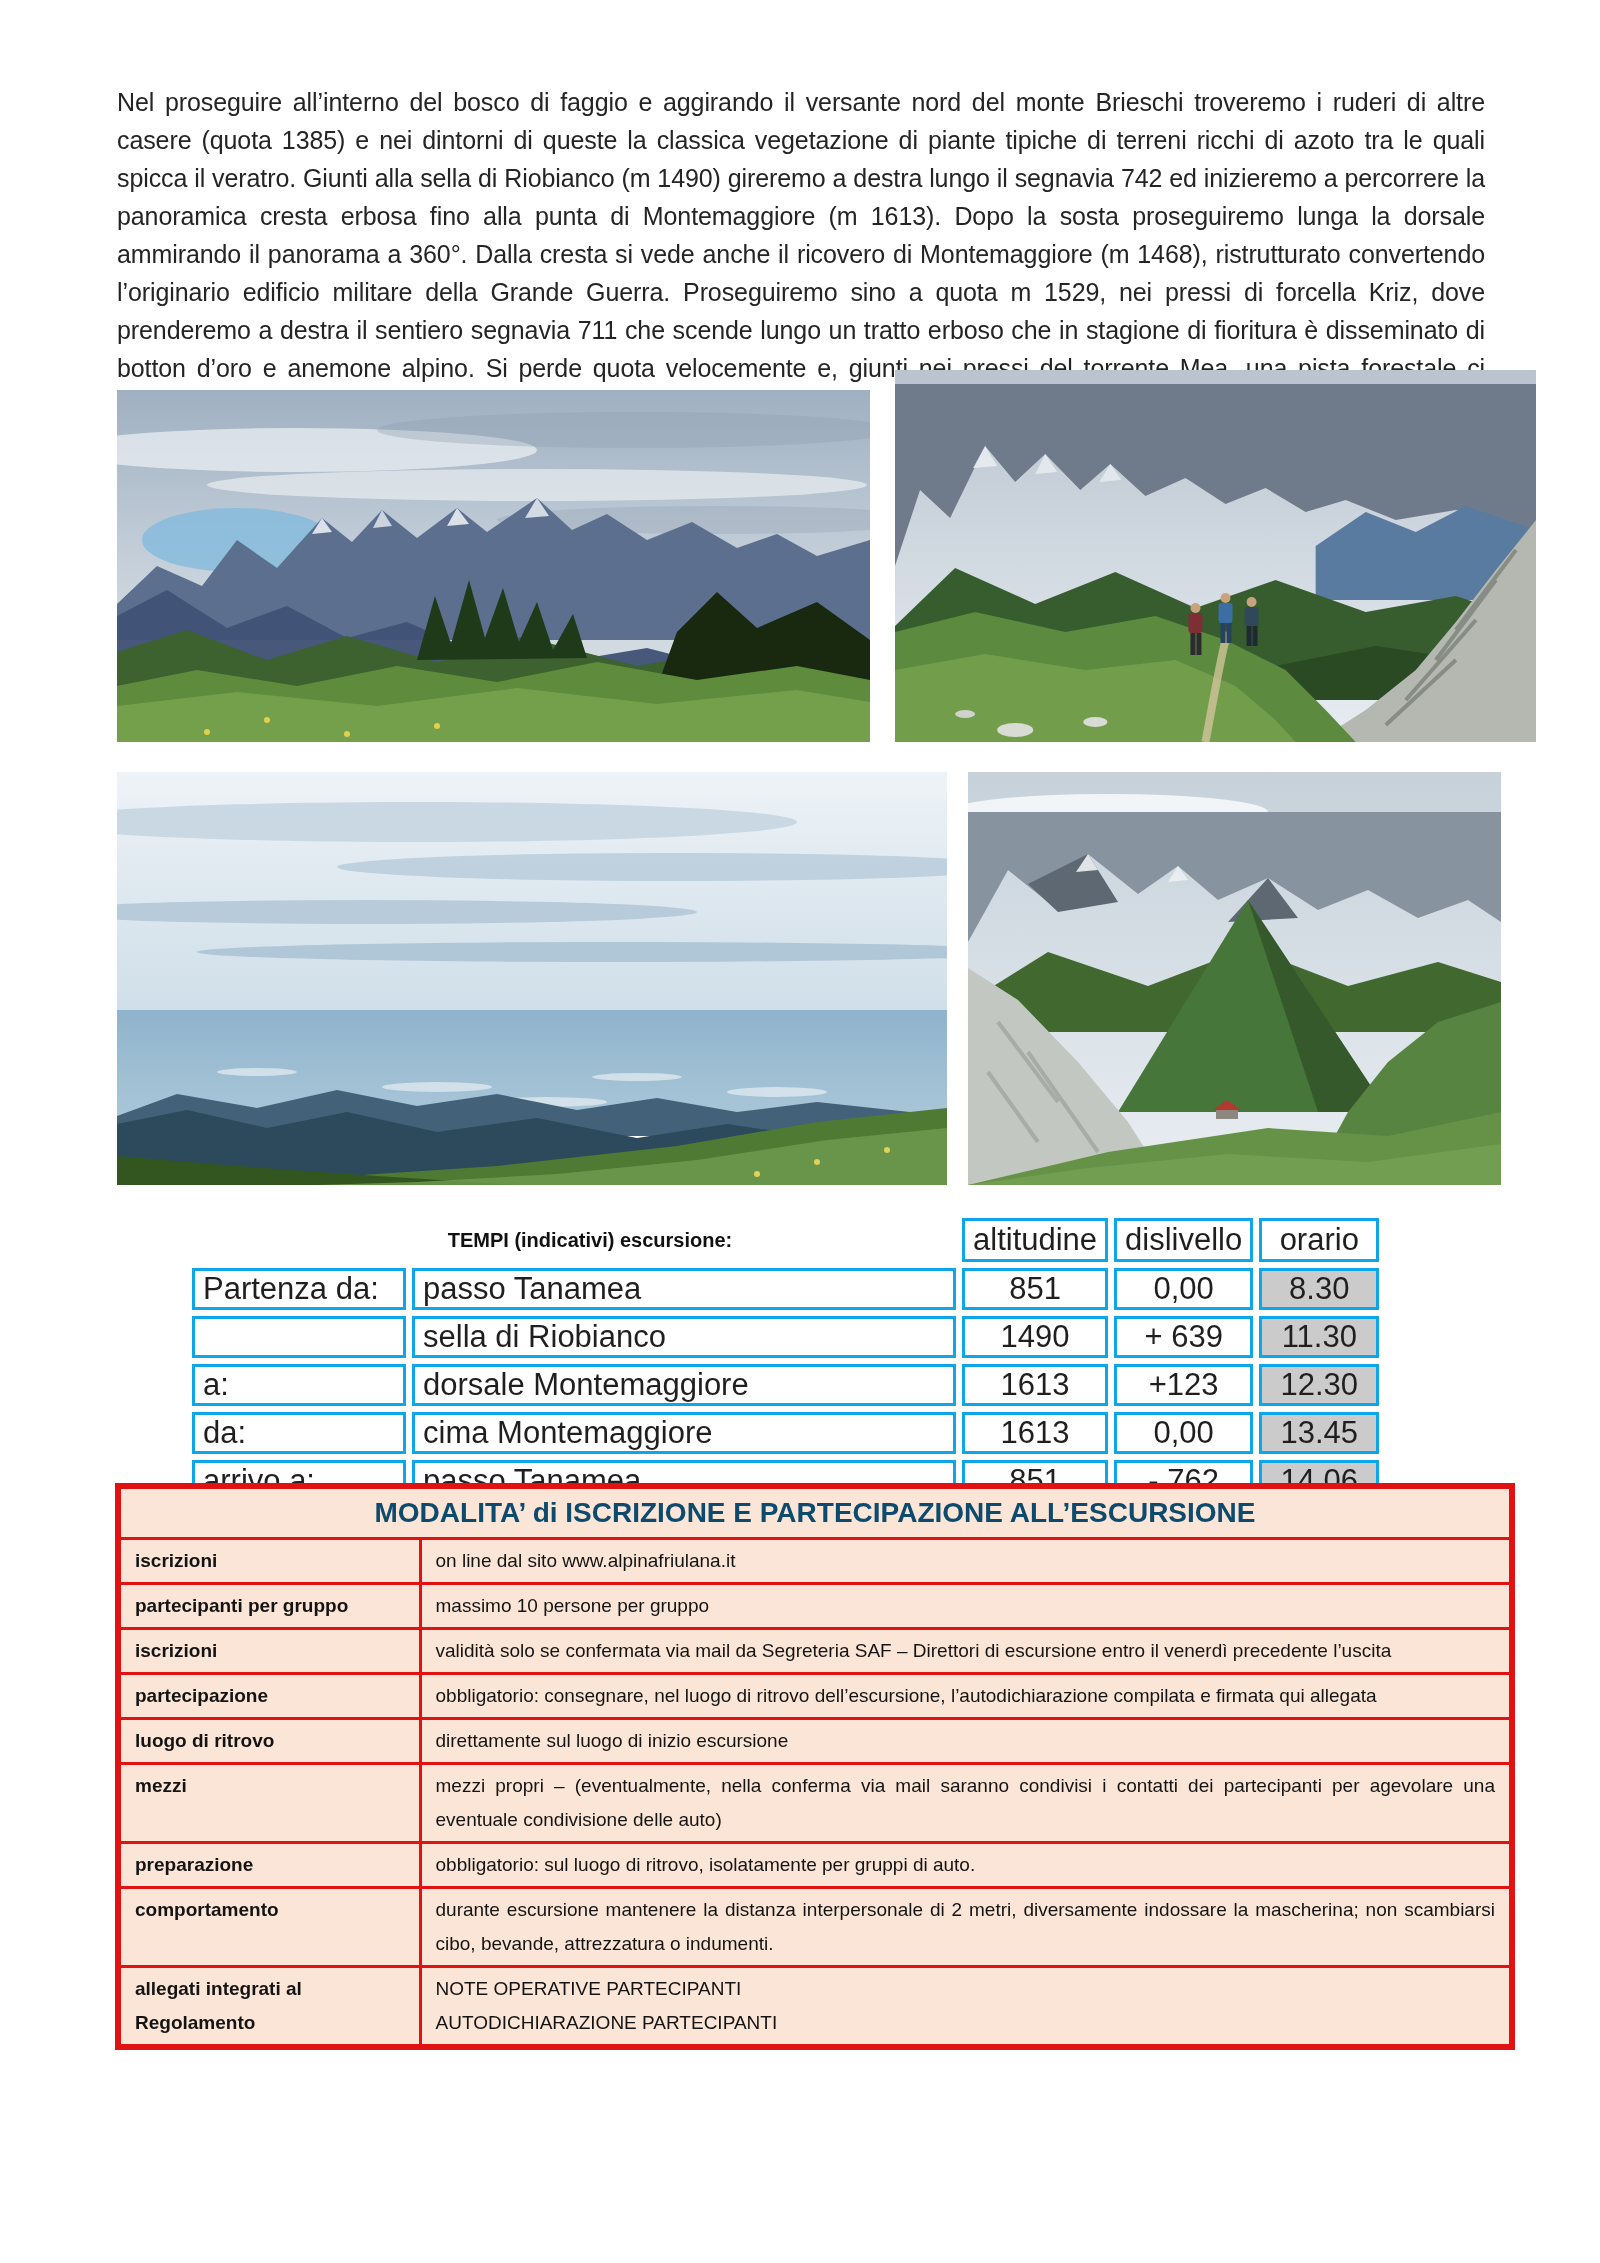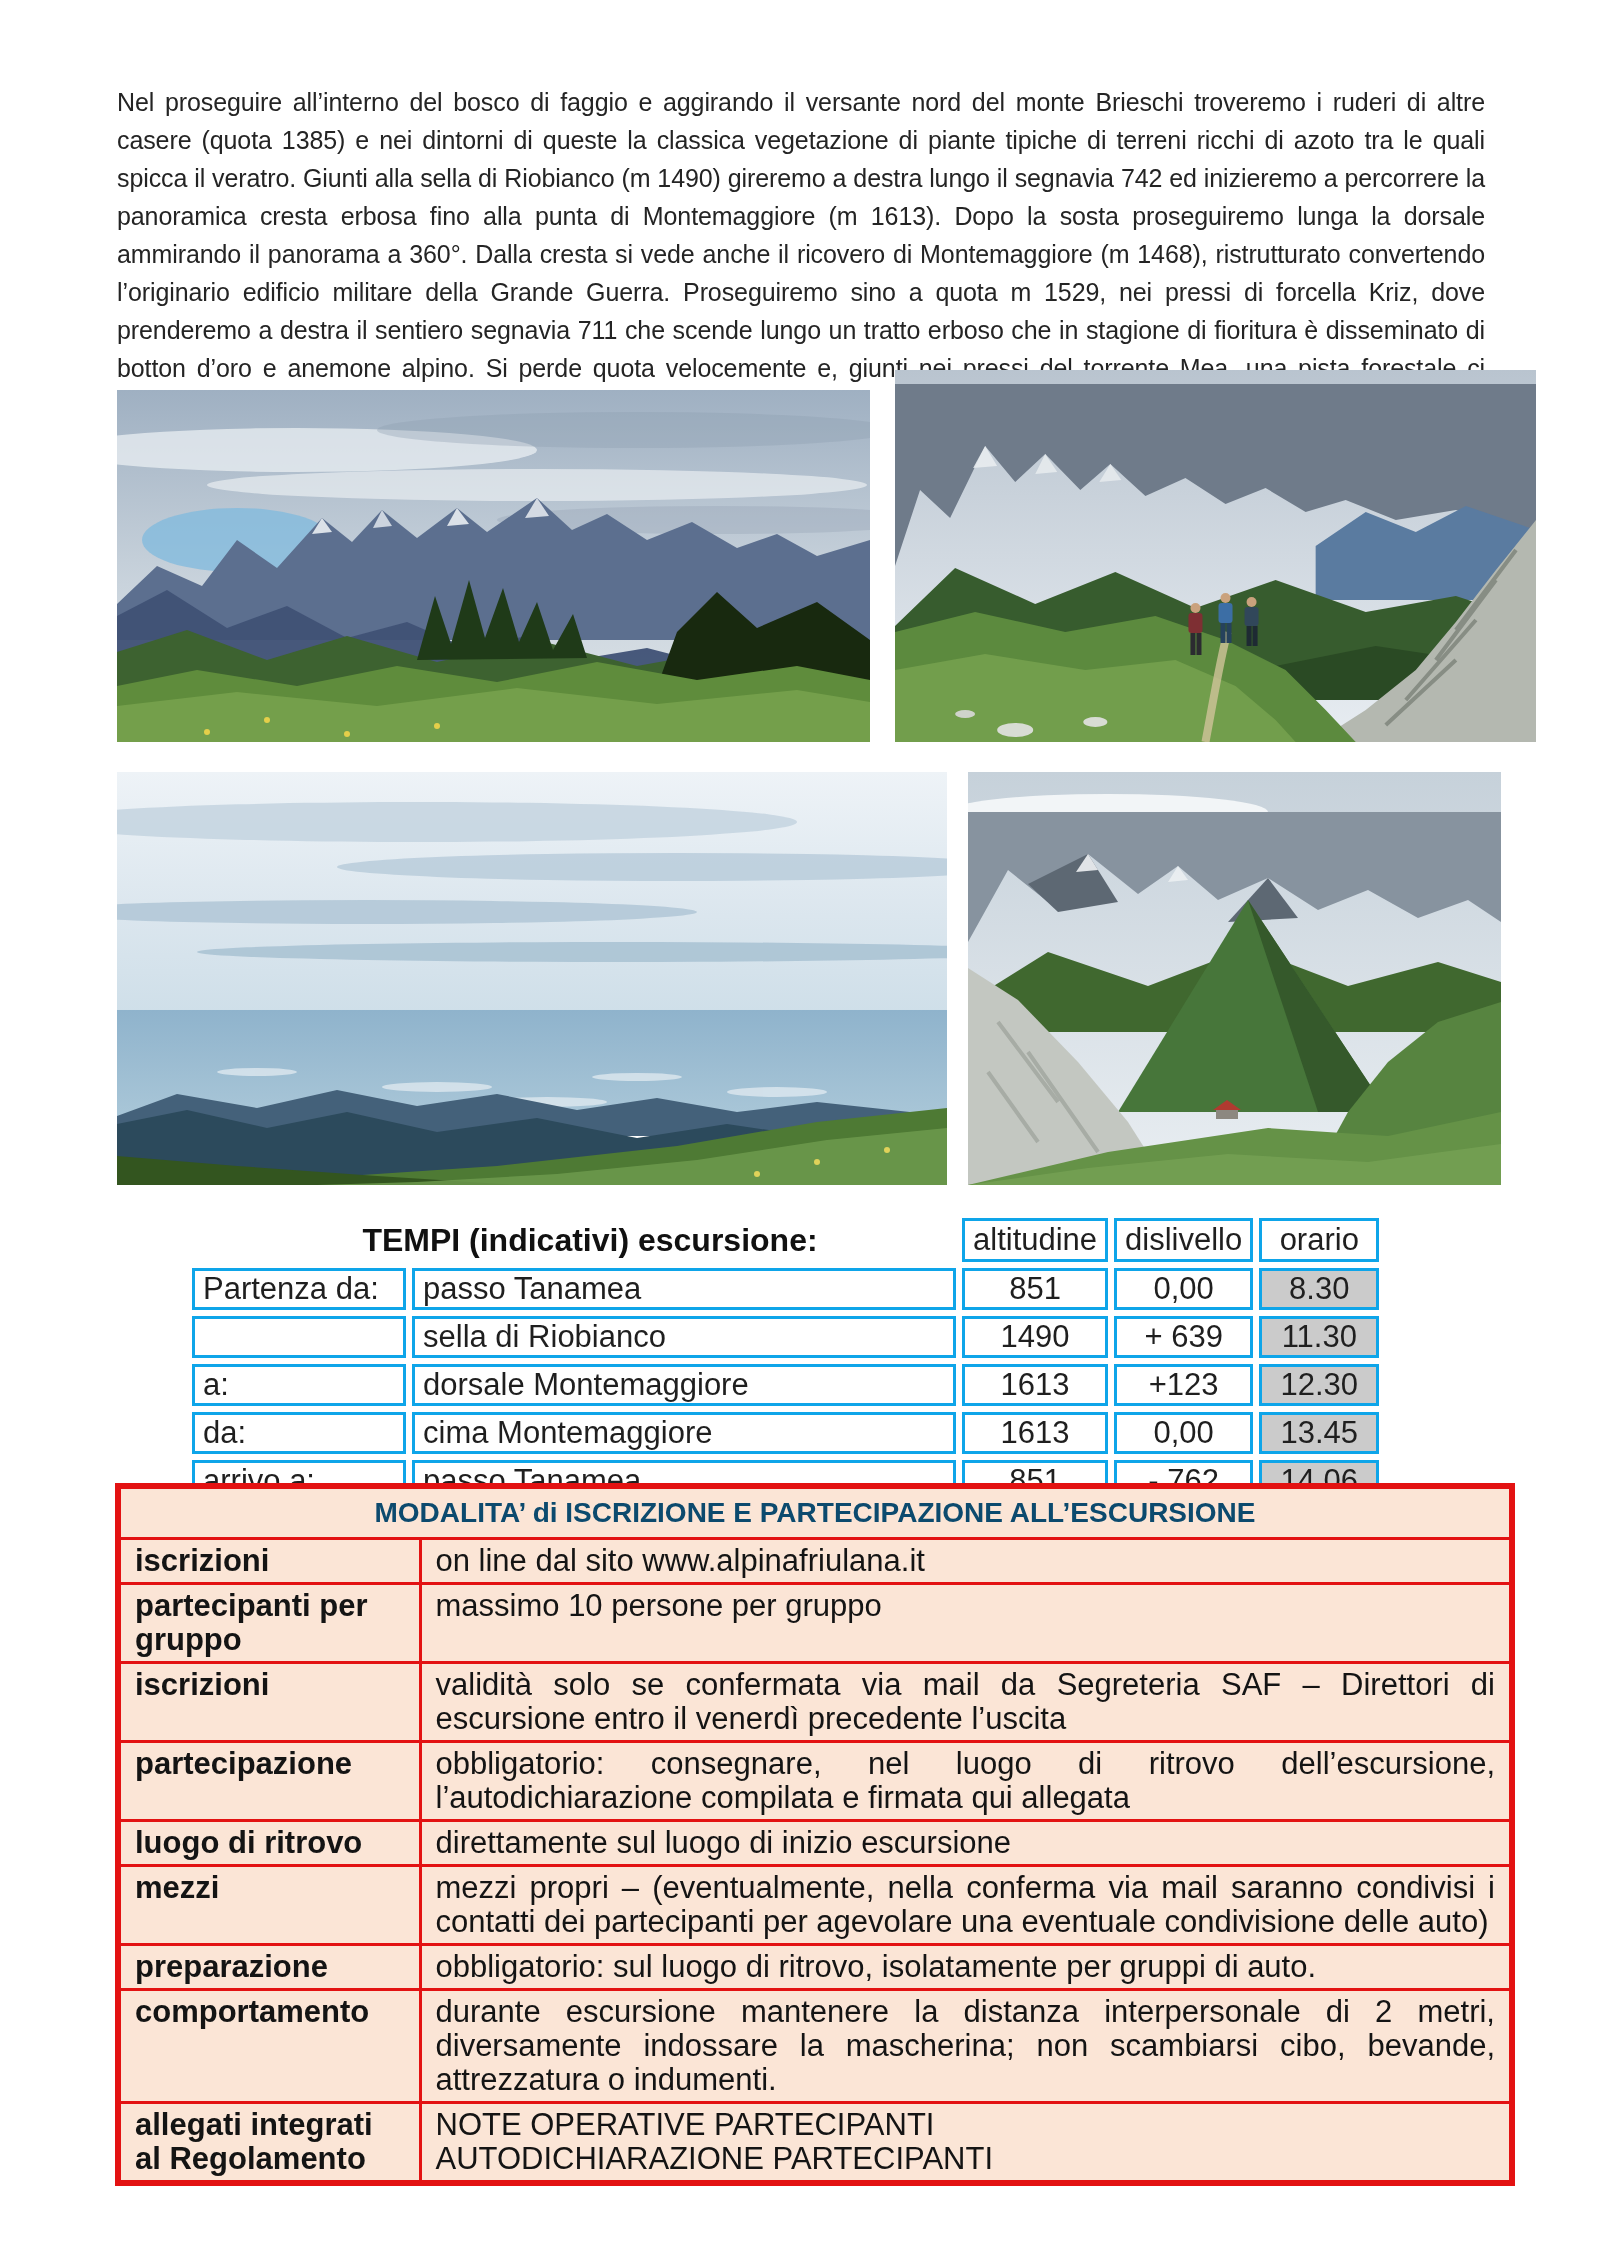--- a/index.html
+++ b/index.html
@@ -16,30 +16,30 @@
   #photo1{left:117px;top:390px;width:753px;height:352px;}
   #photo2{left:895px;top:370px;width:641px;height:372px;}
   #photo3{left:117px;top:772px;width:830px;height:413px;}
   #photo4{left:968px;top:772px;width:533px;height:413px;}
 
   
   .tempi{position:absolute;left:186px;top:1212px;border-collapse:separate;border-spacing:6px;table-layout:fixed;}
   .tempi td{border:3px solid #0ea5e9;background:#fff;font-size:31px;height:34px;padding:0 8px;
             overflow:hidden;white-space:nowrap;}
   .tempi td.ghost{border:none;background:transparent;}
-  .tempi .title-cell{font-weight:bold;font-size:32px;text-align:center;color:#111;padding-left:40px;}
+  .tempi .title-cell{font-weight:bold;font-size:20px;text-align:center;color:#111;padding-left:40px;}
   .tempi .hdr{text-align:center;height:38px;}
   .tempi .lbl{}
   .tempi .num{text-align:center;}
   .tempi .gray{background:#cbcbcb;}
 
   
   .modalita{position:absolute;left:115px;top:1483px;width:1400px;border-collapse:collapse;
             border:6px solid #e31212;background:#fbe5d6;table-layout:fixed;}
-  .modalita td{border:3px solid #e31212;background:#fbe5d6;font-size:31px;line-height:34px;
+  .modalita td{border:3px solid #e31212;background:#fbe5d6;font-size:19px;line-height:34px;
                padding:4px 14px;color:#141414;vertical-align:top;}
   .modalita .m-title{color:#0c4a6e;font-weight:bold;font-size:28px;text-align:center;padding:7px 10px;}
   .modalita .m-label{font-weight:bold;}
   .modalita .m-text{text-align:justify;}
   .modalita .m-footer{text-align:center;padding:6px 10px;}
 </style>
 </head>
 <body>
 
 <div class="page">

